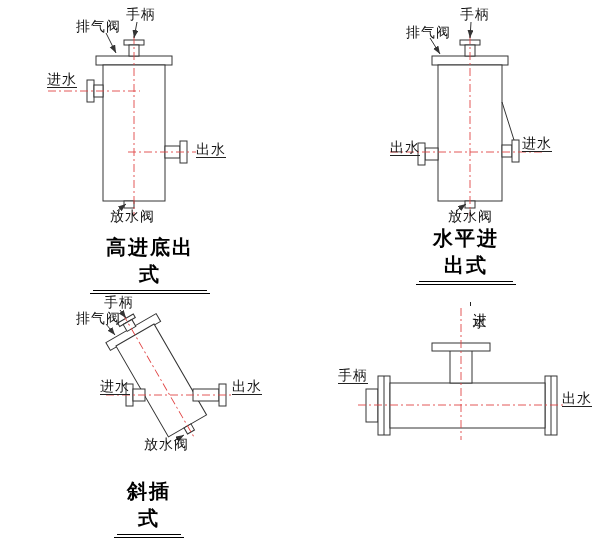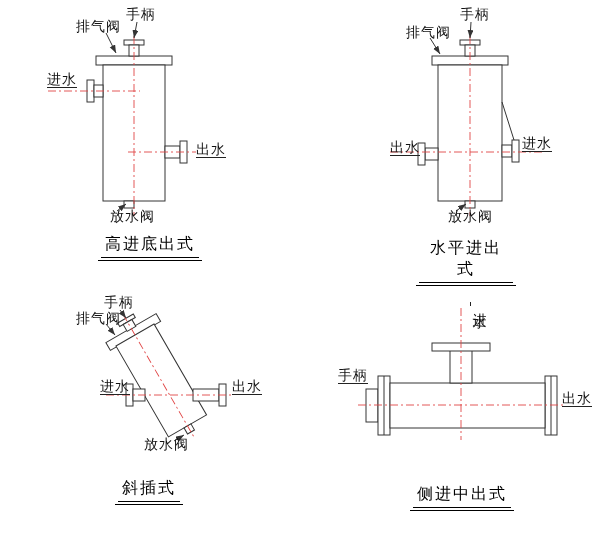--- a/index.html
+++ b/index.html
@@ -7,21 +7,21 @@
   body{ font-family:"Liberation Sans", sans-serif; background:#fff; }
   #canvas{ position:relative; width:612px; height:543px; background:#fff; overflow:hidden; }
   .panel{ position:absolute; }
   .panel svg{ position:absolute; left:0; top:0; }
   .lbl{ position:absolute; font-size:14px; line-height:13px; white-space:nowrap; color:#111; letter-spacing:1px; }
   .u{ border-bottom:1px solid #222; padding-bottom:1px; }
   .vert{ writing-mode:vertical-rl; letter-spacing:2px; border-left:1px solid #222; padding-left:2px; }
   .title-box{ position:absolute; text-align:center; }
   .title-underline2{ display:inline-block; border-bottom:1px solid #000; padding:0 3px 2px; }
   .title-underline1{ display:inline-block; border-bottom:1px solid #000; padding:0 4px 2px;
-                     font-size:16px; font-weight:400; letter-spacing:2px; color:#000; }
+                     font-size:20px; font-weight:700; letter-spacing:2px; color:#000; }
   .s{ fill:#fff; stroke:var(--line); stroke-width:1; }
   .ln{ stroke:var(--line); stroke-width:1; fill:none; }
   .cl{ stroke:var(--cl); stroke-width:0.9; stroke-dasharray:8 3 2 3; fill:none; }
 </style>
 </head>
 <body>
 
 <div id="canvas" style="background: rgb(255, 255, 255);">
 
   <div class="panel" style="left:20px;top:0;width:300px;height:280px">
@@ -78,21 +78,21 @@
       <line class="cl" x1="60" y1="152" x2="214" y2="152"></line>
       <line class="ln" x1="100" y1="38" x2="110" y2="54" marker-end="url(#m2)"></line>
       <line class="ln" x1="141" y1="22" x2="140" y2="38" marker-end="url(#m2)"></line>
       <line class="ln" x1="126" y1="211" x2="136" y2="204" marker-end="url(#m2)"></line>
     </svg>
     <span class="lbl" style="left:76px;top:26px">排气阀</span>
     <span class="lbl" style="left:130px;top:8px">手柄</span>
     <span class="lbl u" style="left:60px;top:141px">出水</span>
     <span class="lbl u" style="left:192px;top:137px">进水</span>
     <span class="lbl" style="left:118px;top:210px">放水阀</span>
-    <div class="title-box" style="left:86px;top:238px;width:100px">
+    <div class="title-box" style="left:86px;top:225px;width:100px">
       <span class="title-underline2"><span class="title-underline1">水平进出式</span></span>
     </div>
   </div>
 
   <div class="panel" style="left:50px;top:290px;width:270px;height:253px">
     <svg width="270" height="253" viewBox="0 0 270 253">
       <defs>
         <marker id="m3" markerWidth="9" markerHeight="7" refX="8" refY="3" orient="auto">
           <path d="M0,0 L8,3 L0,6 Z" fill="#343434"></path>
         </marker>
@@ -133,18 +133,15 @@
       <line class="ln" x1="221" y1="86" x2="221" y2="145"></line>
       <rect class="s" x="60" y="93" width="155" height="45"></rect>
       <rect class="s" x="120" y="60" width="22" height="33"></rect>
       <rect class="s" x="102" y="53" width="58" height="8"></rect>
       <line class="cl" x1="28" y1="115" x2="236" y2="115"></line>
       <line class="cl" x1="131" y1="18" x2="131" y2="150"></line>
     </svg>
     <span class="lbl vert" style="left:140px;top:12px">进水</span>
     <span class="lbl u" style="left:8px;top:79px">手柄</span>
     <span class="lbl u" style="left:232px;top:102px">出水</span>
-    <div class="title-box" style="left:77px;top:194px;width:110px">
-      <span class="title-underline2"><span class="title-underline1">侧进中出式</span></span>
-    </div>
   </div>
 
 </div>
 
 </body></html>

